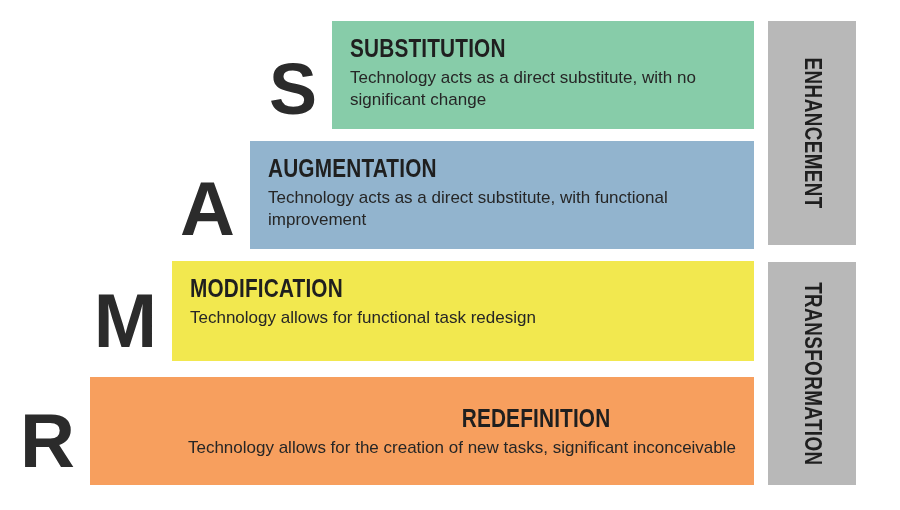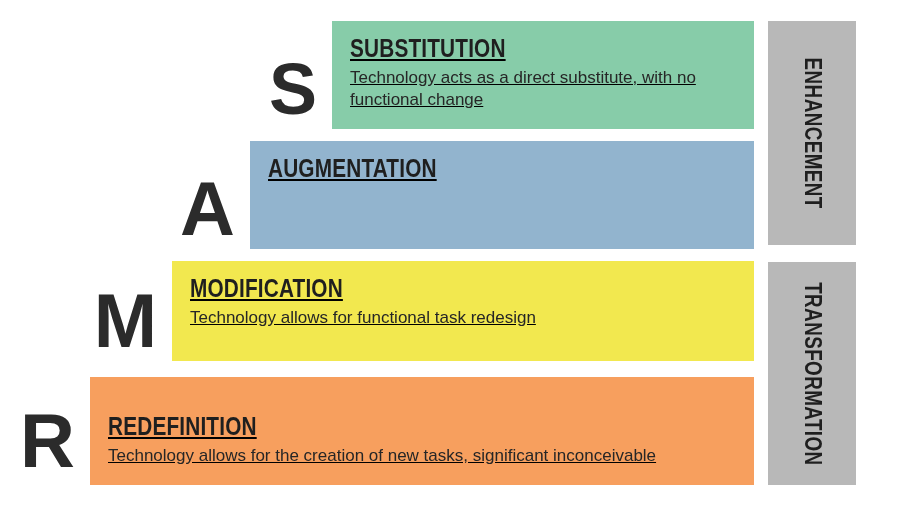--- a/index.html
+++ b/index.html
@@ -38,21 +38,20 @@
     color: #2b2b2b;
     letter-spacing: -1px;
     white-space: nowrap;
   }
 
   .row-body {
     position: absolute;
     inset: 0;
     padding: 14px 18px 10px 18px;
     box-sizing: border-box;
-    text-decoration: underline;
   }
 
   .row-title {
     font-family: "Liberation Sans Narrow", "Liberation Sans", sans-serif;
     font-weight: bold;
     font-size: 26px;
     line-height: 1.06;
     color: #1f1f1f;
     letter-spacing: 0.2px;
     transform: scaleX(0.80);
@@ -75,21 +74,21 @@
   #row-a { left: 250px; right: 146px; top: 141px; height: 108px; background: #92b4ce; }
   #row-m { left: 172px; right: 146px; top: 261px; height: 100px; background: #f2e84f; }
   #row-r { left:  90px; right: 146px; top: 377px; height: 108px; background: #f79f5e; }
 
   #row-s .row-letter { font-size: 72px; bottom: 4px; }
   #row-a .row-letter { font-size: 76px; bottom: 2px; }
   #row-m .row-letter { font-size: 76px; bottom: 2px; }
   #row-r .row-letter { font-size: 76px; bottom: 6px; }
 
   #row-m .row-body { }
-  #row-r .row-body { padding-top: 36px; }
+  #row-r .row-body { padding-top: 28px; text-align: right; }
 
   
   .category-panel {
     position: absolute;
     left: 768px;
     width: 88px;
     background: #b8b8b8;
     display: flex;
     align-items: center;
     justify-content: center;
@@ -112,28 +111,29 @@
 </style>
 </head>
 <body>
 
 <div id="samr-diagram">
 
   <div class="samr-row" id="row-s" style="background: rgb(135, 204, 169);">
     <span class="row-letter">S</span>
     <div class="row-body">
       <div class="row-title">SUBSTITUTION</div>
-      <div class="row-desc">Technology acts as a direct substitute, with no functional change</div>
+      <div class="row-desc">Technology acts as a direct substitute, with no significant change</div>
     </div>
   </div>
 
   <div class="samr-row" id="row-a" style="background: rgb(146, 180, 206);">
     <span class="row-letter">A</span>
     <div class="row-body">
       <div class="row-title">AUGMENTATION</div>
+      <div class="row-desc">Technology acts as a direct substitute, with functional improvement</div>
     </div>
   </div>
 
   <div class="samr-row" id="row-m" style="background: rgb(242, 232, 79);">
     <span class="row-letter">M</span>
     <div class="row-body">
       <div class="row-title">MODIFICATION</div>
       <div class="row-desc">Technology allows for functional task redesign</div>
     </div>
   </div>

